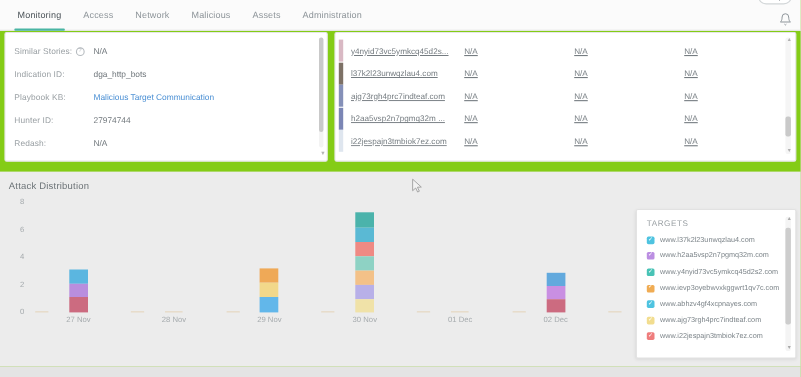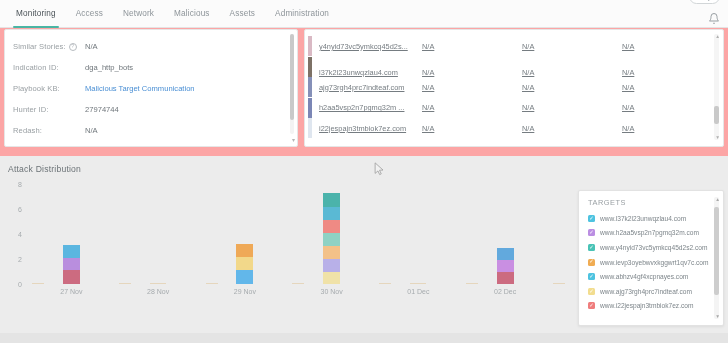--- a/index.html
+++ b/index.html
@@ -2,21 +2,21 @@
 <html><head>
 <meta charset="utf-8">
 <style>
   * { box-sizing: border-box; margin: 0; padding: 0; }
   html, body {
     width: 728px; height: 343px;
     background: #e9e9e9;
     font-family: "Liberation Sans", sans-serif;
     overflow: hidden;
   }
-  #app { position: relative; width: 728px; height: 343px; background: #fca5a5; }
+  #app { position: relative; width: 728px; height: 343px; background: #84cc16; }
 
   
   .header {
     position: absolute; top: 0; left: 0; width: 728px; height: 28px;
     background: #fbfbfb; display: flex; align-items: center;
     border-bottom: 1px solid #e4e4e4;
   }
   .navtabs { display: flex; align-items: center; height: 28px; padding-left: 6px; }
   .navtab {
     position: relative; font-size: 8.2px; color: #8d9499;
@@ -254,21 +254,21 @@
 
     <div class="panel panel-right">
       <div class="tbl" id="tblrows">
           <div class="trow" style="position: relative;">
             <div class="rowmark" style="background: rgb(217, 185, 196); top: 0px;"></div>
             <div class="tcell-name">y4nyid73vc5ymkcq45d2s...</div>
             <div class="tcell">N/A</div>
             <div class="tcell">N/A</div>
             <div class="tcell">N/A</div>
           </div>
-          <div class="trow" style="position: relative; align-items: flex-end;">
+          <div class="trow" style="position: relative;">
             <div class="rowmark" style="background: rgb(125, 113, 102); top: 0px;"></div>
             <div class="tcell-name">l37k2l23unwqzlau4.com</div>
             <div class="tcell">N/A</div>
             <div class="tcell">N/A</div>
             <div class="tcell">N/A</div>
           </div>
           <div class="trow" style="position: relative;">
             <div class="rowmark" style="background: rgb(133, 144, 184); top: 0px;"></div>
             <div class="tcell-name">ajg73rgh4prc7indteaf.com</div>
             <div class="tcell">N/A</div>

